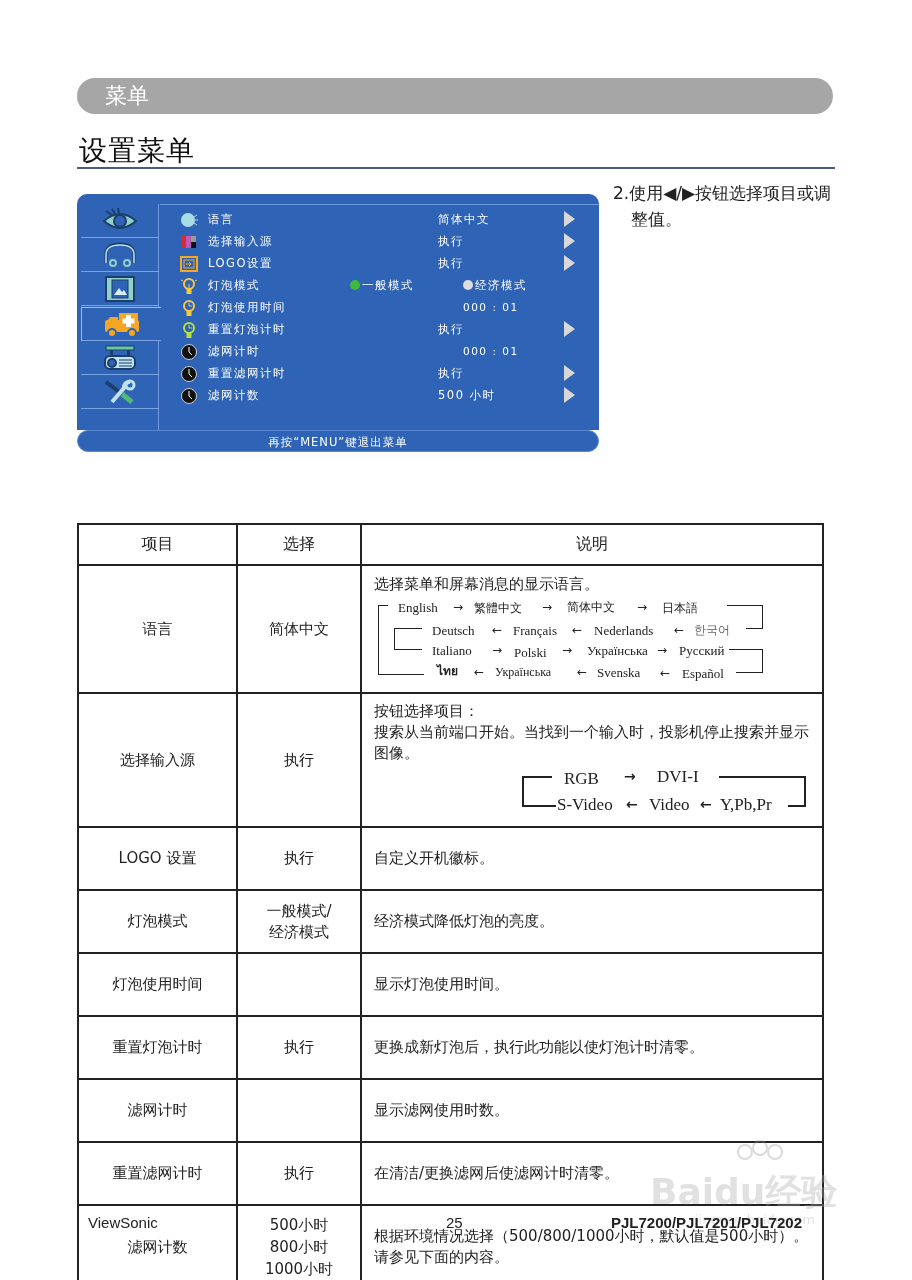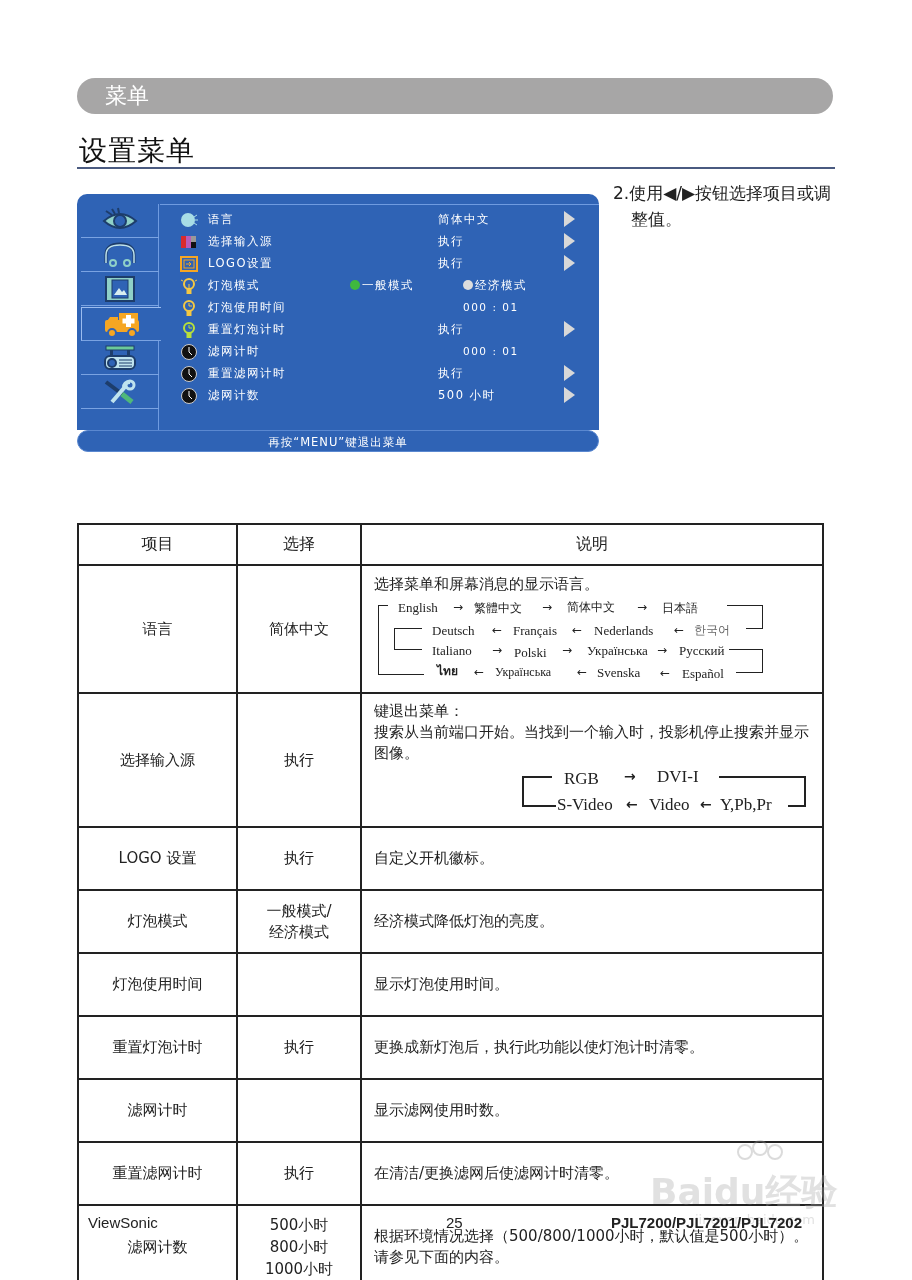--- a/index.html
+++ b/index.html
@@ -296,21 +296,21 @@
         <div class="ln" style="left:388px;top:54px;width:1px;height:23px"></div>
         <div class="ln" style="left:362px;top:77px;width:27px;height:1px"></div>
       </div>
     </td>
   </tr>
 
   <tr style="height:134px">
     <td class="c1">选择输入源</td>
     <td class="c2">执行</td>
     <td class="c3" style="padding-top:2px;padding-bottom:2px">
-      <div>键退出菜单：</div>
+      <div>按钮选择项目：</div>
       <div>搜索从当前端口开始。当找到一个输入时，投影机停止搜索并显示图像。</div>
       <div class="src-flow">
         <span style="left:190px;top:4px">RGB</span>
         <span style="left:250px;top:2px;font-family:'DejaVu Sans',sans-serif;font-size:14px;font-weight:bold">→</span>
         <span style="left:283px;top:2px">DVI-I</span>
         <span style="left:346px;top:30px">Y,Pb,Pr</span>
         <span style="left:326px;top:30px;font-family:'DejaVu Sans',sans-serif;font-size:14px;font-weight:bold">←</span>
         <span style="left:275px;top:30px">Video</span>
         <span style="left:252px;top:30px;font-family:'DejaVu Sans',sans-serif;font-size:14px;font-weight:bold">←</span>
         <span style="left:183px;top:30px">S-Video</span>

